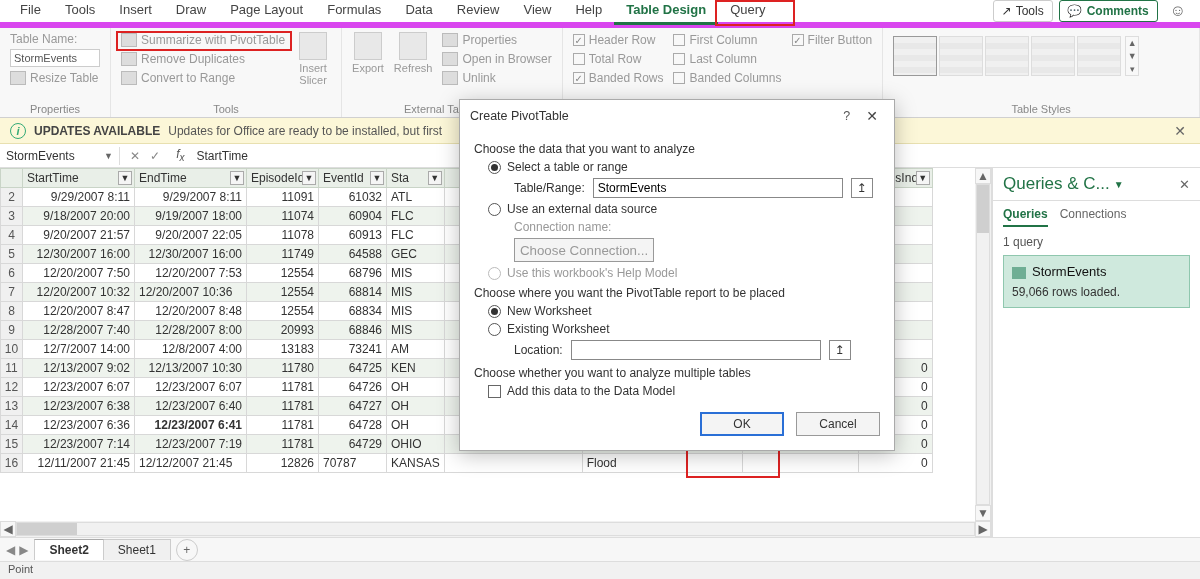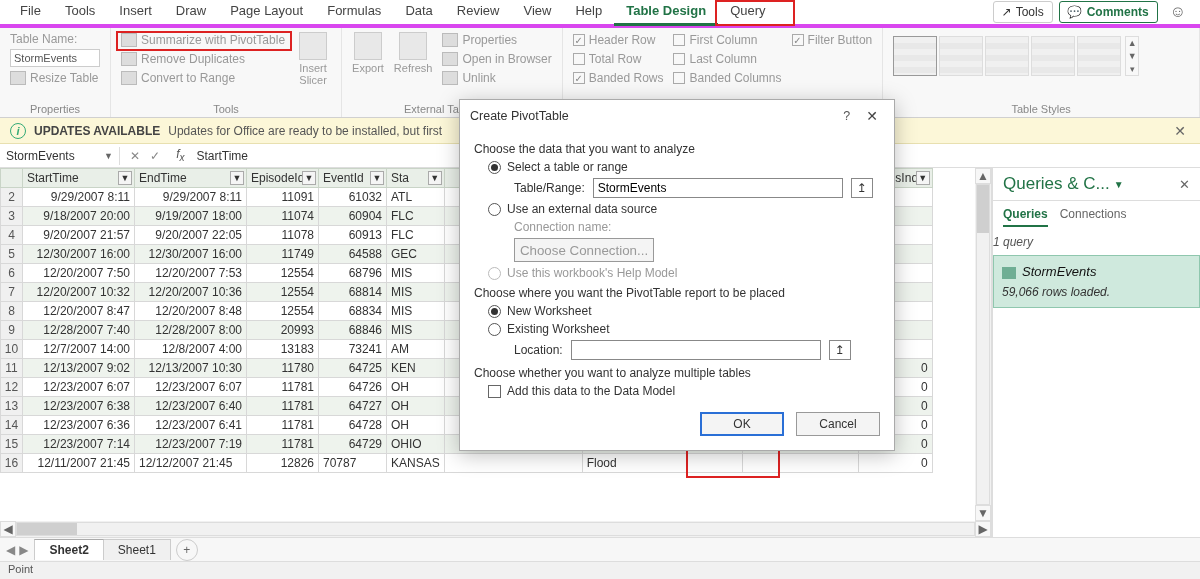--- a/index.html
+++ b/index.html
@@ -1,19 +1,19 @@
 <!DOCTYPE html>
 <html><head>
 <meta charset="utf-8">
 <style>
 * { box-sizing: border-box; margin: 0; padding: 0; font-family: 'Segoe UI', Arial, sans-serif; }
 body { background: #fff; width: 1200px; height: 579px; overflow: hidden; position: relative; font-size: 12px; color: #333; }
 
 
-.ribbon-tabs { display: flex; align-items: center; height: 28px; border-bottom: 4px solid #d946ef; padding: 0 8px; }
+.ribbon-tabs { display: flex; align-items: center; height: 28px; border-bottom: 6px solid #d946ef; padding: 0 8px; }
 .ribbon-tab { padding: 5px 12px; cursor: pointer; font-size: 13px; color: #444; }
 .ribbon-tab.active { color: #217346; font-weight: 600; border-bottom: 3px solid #217346; }
 .ribbon-right { margin-left: auto; display: flex; align-items: center; gap: 6px; }
 .share-btn, .comments-btn { padding: 3px 8px; border: 1px solid #ccc; border-radius: 3px; font-size: 12px; display: flex; align-items: center; gap: 4px; }
 .comments-btn { background: #fff; color: #217346; border-color: #217346; font-weight:600; }
 .smiley { font-size: 16px; color: #666; padding: 0 6px; }
 
 
 .ribbon-content { display: flex; height: 90px; border-bottom: 1px solid #d0d0d0; background: #f8f8f8; color: #999; }
 .ribbon-group { border-right: 1px solid #e5e5e5; padding: 4px 10px 2px 10px; display: flex; flex-direction: column; justify-content: space-between; }
@@ -53,21 +53,21 @@
 
 .workarea { display:flex; height: calc(579px - 28px - 90px - 26px - 24px - 24px - 18px); }
 .grid-wrap { flex:1; position:relative; overflow:hidden; border-right:1px solid #ddd;}
 .sidepane { width:208px; border-left:1px solid #ddd; display:flex; flex-direction:column; }
 .sidepane-hdr { display:flex; align-items:center; padding:6px 10px; font-size:17px; color:#217346; border-bottom:1px solid #ddd;}
 .sidepane-hdr .pane-dd { margin-left:4px; font-size:10px;}
 .sidepane-hdr .pane-close { margin-left:auto; font-size:13px; color:#666;}
 .pane-tabs { display:flex; gap:12px; padding: 6px 10px 0 10px; font-size:12px;}
 .pane-tab { padding-bottom:4px; color:#666; }
 .pane-tab.active { color:#217346; border-bottom:2px solid #217346; font-weight:600;}
-.pane-body { padding:8px 0; font-size:12px; color:#555;font-style:italic;}
+.pane-body { padding:8px 10px; font-size:12px; color:#555;}
 .query-card { background:#cfe9dd; border:1px solid #8fc7ae; padding:8px; margin-top:6px;}
 .query-card .qname { color:#111; font-size:13px;}
 .query-card .qrows { color:#333; font-size:12px; margin-top:6px;}
 .qicon { width:14px; height:12px; background:#6fae94; display:inline-block; margin-right:6px; vertical-align:middle;}
 
 
 table.sheet { border-collapse:collapse; font-size:12px; }
 .colhdr th { background:#e9efe8; border:1px solid #c9d4c7; font-weight:normal; padding:2px 4px; position:relative; text-align:left;}
 .colhdr .dd-btn { position:absolute; right:2px; top:2px; width:14px; height:14px; border:1px solid #aaa; background:#f5f5f5; font-size:9px; display:flex; align-items:center; justify-content:center;}
 .rowhdr { background:#f0f0f0; border:1px solid #d8d8d8; text-align:center; width:22px; color:#555;}
@@ -359,21 +359,21 @@
             <td class="cell" style="text-align:right;">68796</td>
             <td class="cell" style="">MIS</td>
             <td class="cell" style=""></td>
             <td class="cell" style=""></td>
             <td class="cell" style=""></td>
             <td class="cell" style="text-align:right;"></td>
           </tr>
           <tr class="band">
             <td class="rowhdr">7</td>
             <td class="cell" style="text-align:right;">12/20/2007 10:32</td>
-            <td class="cell" style="text-align:right;">12/20/2007 10:36</td>
+            <td class="cell" style="">12/20/2007 10:36</td>
             <td class="cell" style="text-align:right;">12554</td>
             <td class="cell" style="text-align:right;">68814</td>
             <td class="cell" style="">MIS</td>
             <td class="cell" style=""></td>
             <td class="cell" style=""></td>
             <td class="cell" style=""></td>
             <td class="cell" style="text-align:right;"></td>
           </tr>
           <tr>
             <td class="rowhdr">8</td>
@@ -443,21 +443,21 @@
             <td class="cell" style="text-align:right;">64727</td>
             <td class="cell" style="">OH</td>
             <td class="cell" style=""></td>
             <td class="cell" style=""></td>
             <td class="cell" style=""></td>
             <td class="cell" style="text-align:right;">0</td>
           </tr>
           <tr>
             <td class="rowhdr">14</td>
             <td class="cell" style="text-align:right;margin-top:35px;">12/23/2007 6:36</td>
-            <td class="cell" style="text-align:right;">12/23/2007 6:41</td>
+            <td class="cell" style="text-align:right;font-weight:bold;">12/23/2007 6:41</td>
             <td class="cell" style="text-align:right;">11781</td>
             <td class="cell" style="text-align:right;">64728</td>
             <td class="cell" style="">OH</td>
             <td class="cell" style=""></td>
             <td class="cell" style="">Thunderstorm Wind</td>
             <td class="cell" style=""></td>
             <td class="cell" style="text-align:right;">0</td>
           </tr>
           <tr class="band">
             <td class="rowhdr">15</td>

